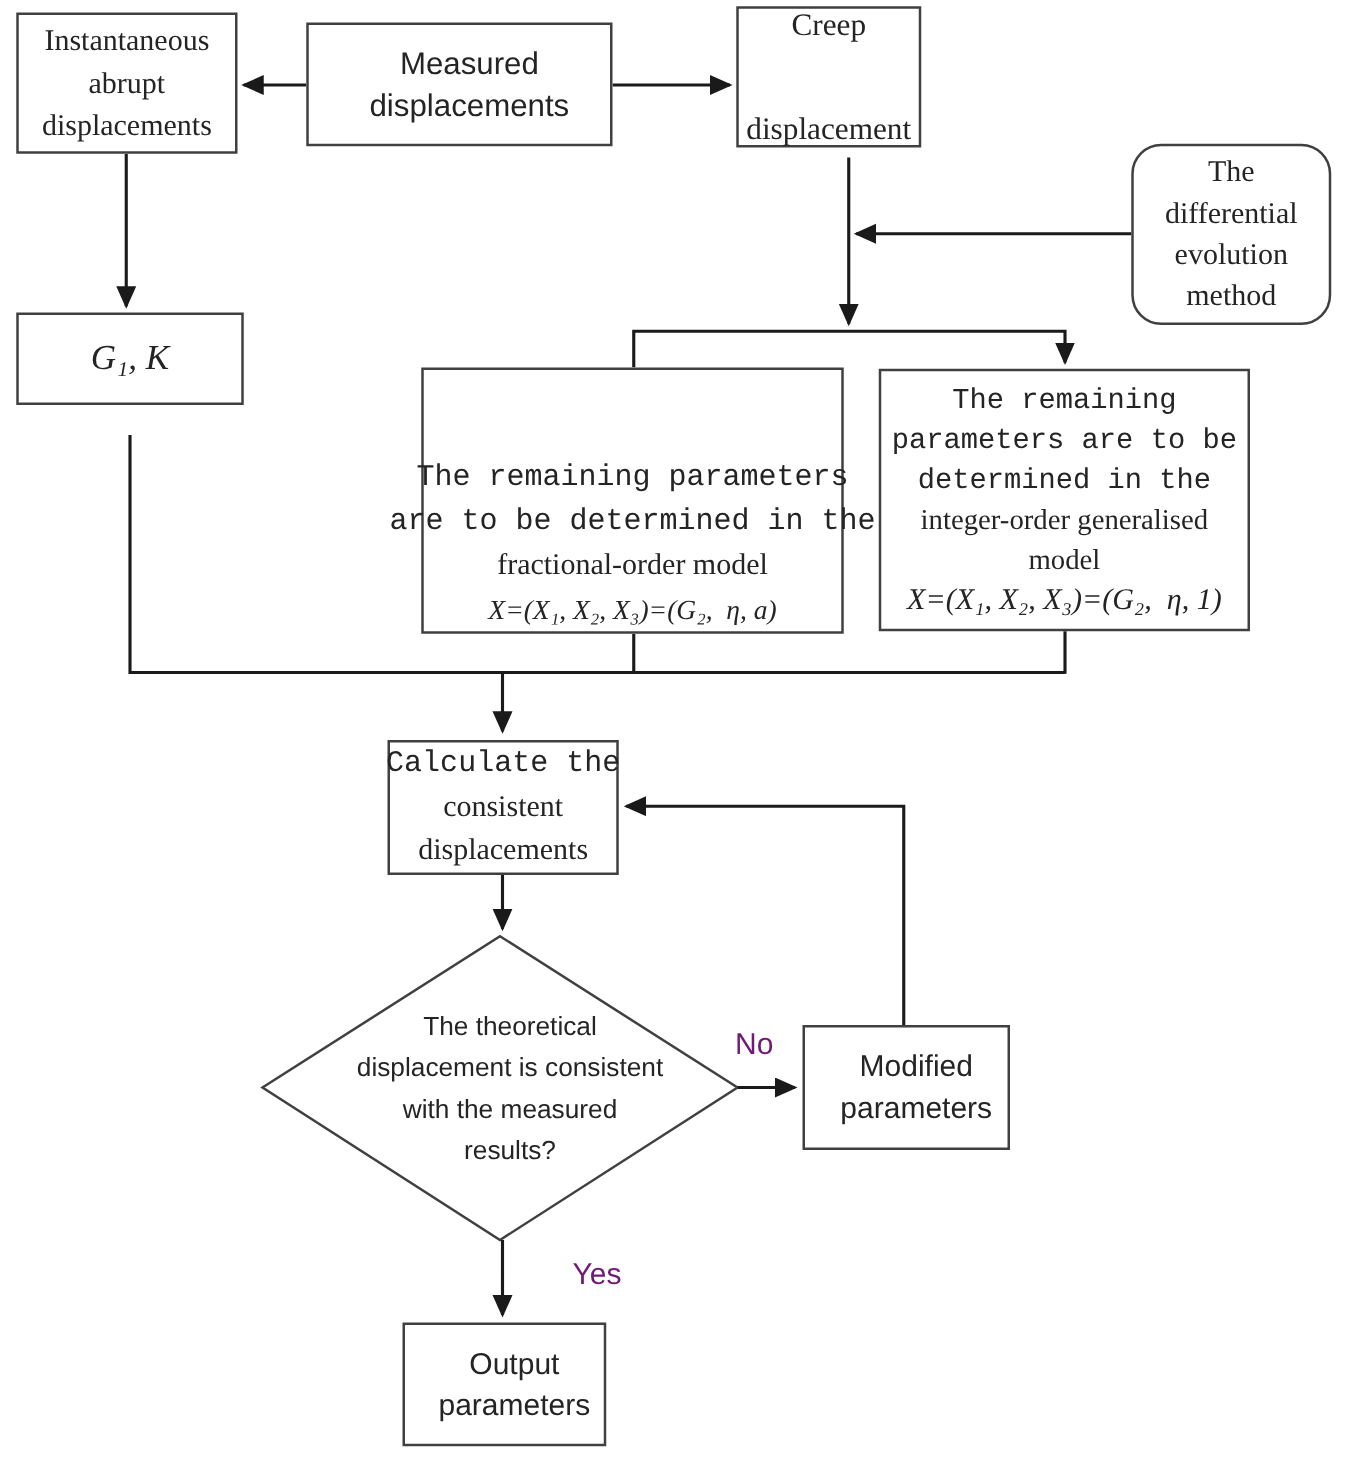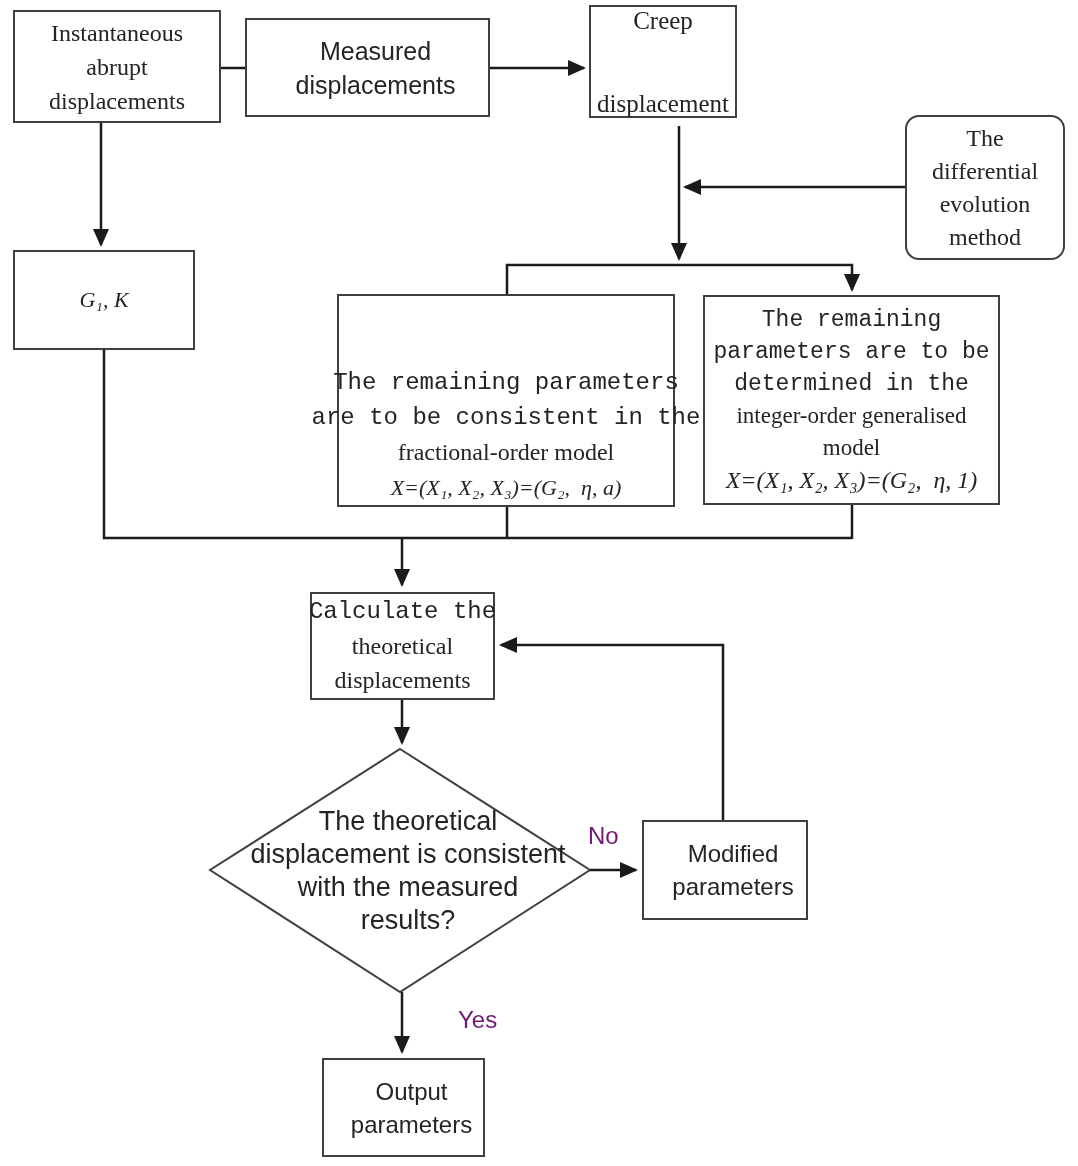--- a/index.html
+++ b/index.html
@@ -22,31 +22,31 @@
     color:#242424;
   }
   .plain{border:none;background:transparent;}
   .serif{font-family:"Liberation Serif","DejaVu Serif","DejaVu Sans",serif;}
   .sans{font-family:"Liberation Sans","DejaVu Sans",sans-serif;padding-left:16px;}
   .line{display:block;white-space:pre;}
   .line.serif-line{font-family:"Liberation Serif","DejaVu Serif","DejaVu Sans",serif;}
   .line.sans-line{font-family:Liberation Mono, monospace;}
   .line.formula{font-family:"Liberation Serif","DejaVu Serif","DejaVu Sans",serif;font-style:italic;}
 
-  #n-instantaneous{left:13px;top:10px;width:208px;height:113px;font-size:24px;line-height:34px;}
+  #n-instantaneous{left:13px;top:10px;width:177px;height:113px;font-size:24px;line-height:34px;}
   #n-measured{left:245px;top:18px;width:245px;height:99px;font-size:25px;line-height:34px;}
   #n-creep{left:589px;top:5px;width:148px;height:113px;font-size:25px;line-height:35px;gap:48px;}
-  #n-de{left:905px;top:115px;width:160px;height:145px;border-radius:14px;font-size:24px;line-height:33px;}
-  #n-g1k{left:13px;top:250px;width:182px;height:100px;font-size:22px;font-style:italic;}
+  #n-de{left:905px;top:115px;width:160px;height:145px;border-radius:24px;font-size:24px;line-height:33px;}
+  #n-g1k{left:13px;top:250px;width:182px;height:74px;font-size:28px;font-style:italic;}
   #n-fractional{left:337px;top:294px;width:338px;height:213px;font-size:24px;line-height:35px;justify-content:flex-end;}
   #n-fractional .formula{font-size:22px;}
   #n-integer{left:703px;top:295px;width:297px;height:210px;font-size:23px;line-height:32px;}
   #n-integer .formula{font-size:24px;}
   #n-calculate{left:310px;top:592px;width:185px;height:108px;font-size:24px;line-height:34px;}
-  #n-decision-text{left:228px;top:802px;width:344px;height:138px;font-size:27px;line-height:33px;text-align:center;}
+  #n-decision-text{left:228px;top:802px;width:344px;height:138px;font-size:21px;line-height:33px;text-align:center;}
   #n-modified{left:642px;top:820px;width:166px;height:100px;font-size:24px;line-height:33px;}
   #n-output{left:322px;top:1058px;width:163px;height:99px;font-size:24px;line-height:33px;}
 
   .edge-label{
     position:absolute;z-index:3;
     font-family:"Liberation Sans","DejaVu Sans",sans-serif;
     font-size:24px;color:#701a75;
   }
   #lbl-no{left:588px;top:822px;}
   #lbl-yes{left:416px;top:1006px;margin-left:42px;}
@@ -105,37 +105,37 @@
     <span class="line">evolution</span>
     <span class="line">method</span>
   </div>
 
   <div class="node serif" id="n-g1k">
     <span class="line">G₁, K</span>
   </div>
 
   <div class="node" id="n-fractional">
     <span class="line sans-line">The remaining parameters</span>
-    <span class="line sans-line">are to be consistent in the</span>
+    <span class="line sans-line">are to be determined in the</span>
     <span class="line serif-line">fractional-order model</span>
     <span class="line formula">X=(X₁, X₂, X₃)=(G₂,  η, a)</span>
   </div>
 
   <div class="node" id="n-integer">
     <span class="line sans-line">The remaining</span>
     <span class="line sans-line">parameters are to be</span>
     <span class="line sans-line">determined in the</span>
     <span class="line serif-line">integer-order generalised</span>
     <span class="line serif-line">model</span>
     <span class="line formula">X=(X₁, X₂, X₃)=(G₂,  η, 1)</span>
   </div>
 
   <div class="node" id="n-calculate">
     <span class="line sans-line">Calculate the</span>
-    <span class="line serif-line">theoretical</span>
+    <span class="line serif-line">consistent</span>
     <span class="line serif-line">displacements</span>
   </div>
 
   <div class="node sans plain" id="n-decision-text">
     <span class="line">The theoretical</span>
     <span class="line">displacement is consistent</span>
     <span class="line">with the measured</span>
     <span class="line">results?</span>
   </div>
 

